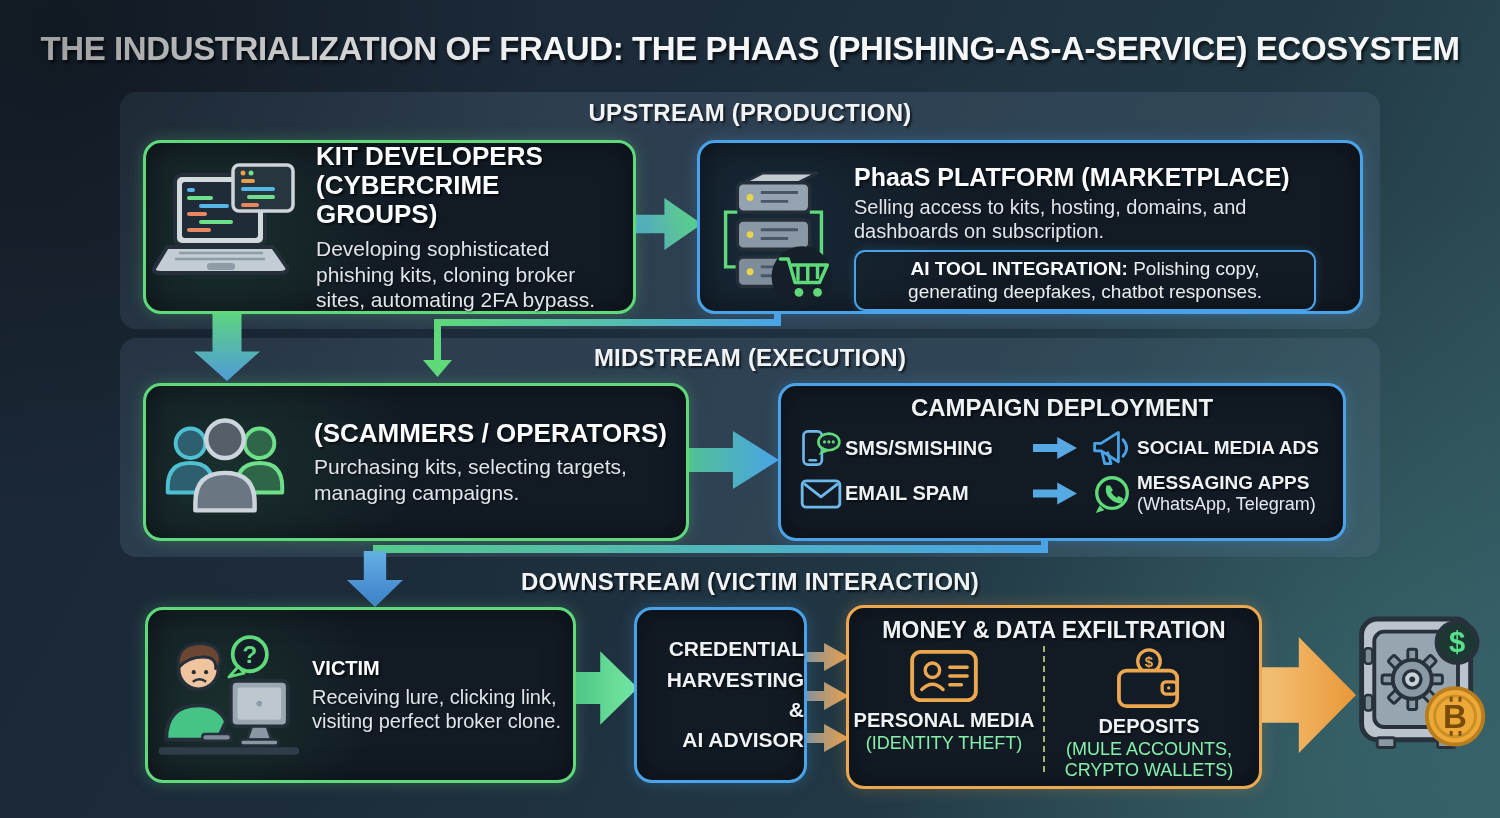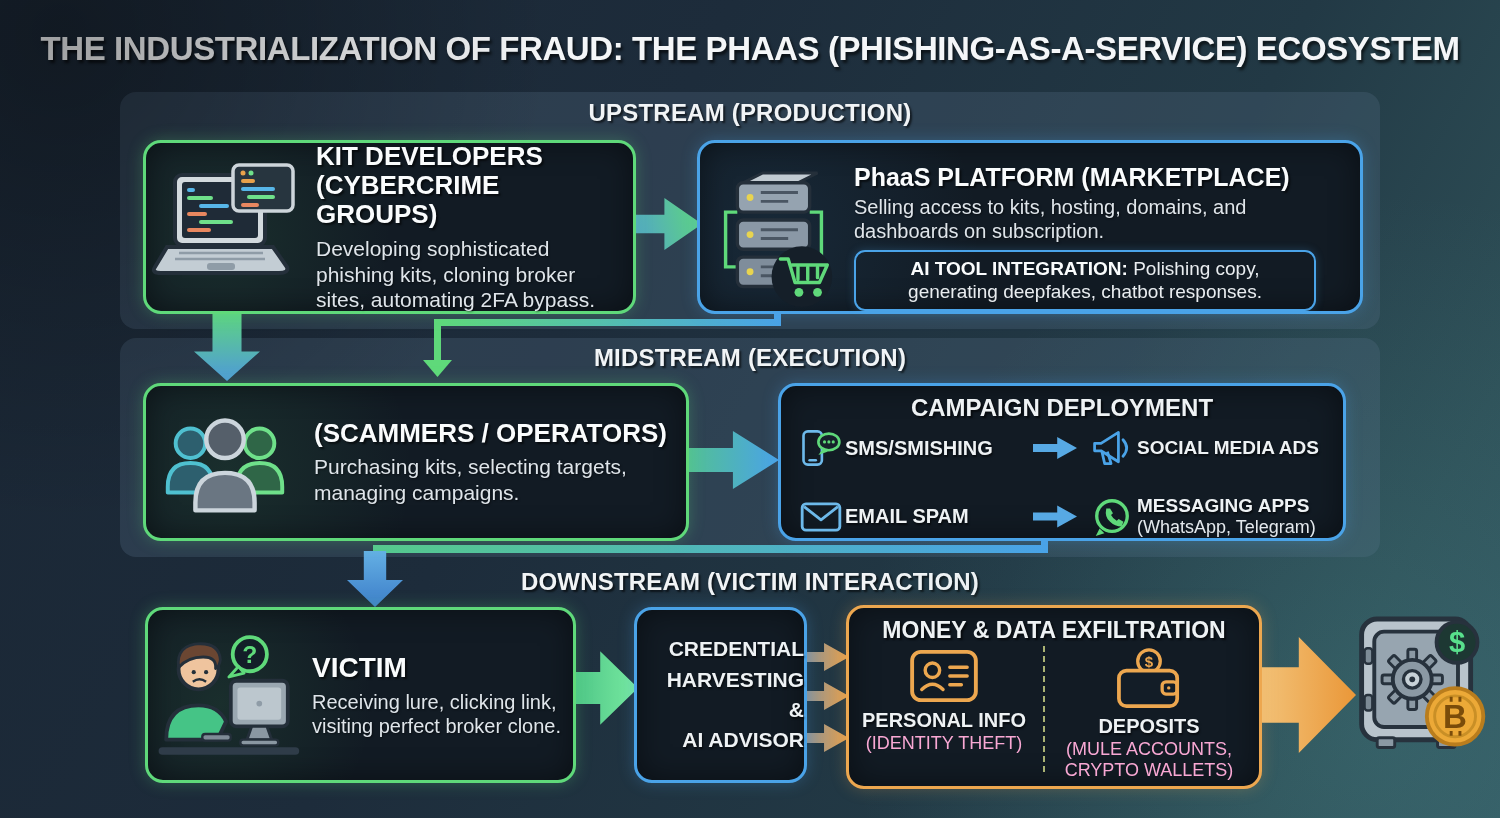--- a/index.html
+++ b/index.html
@@ -54,45 +54,45 @@
   
   .aff{left:143px;top:383px;width:540px;height:152px;
        background:radial-gradient(circle at 15% 55%, rgba(95,217,122,.10), transparent 40%),#121b24;}
   .aff .txt{margin-left:10px;width:370px;}
   .aff .h1{font-size:26px;}
   .aff .body-text{font-size:21px;margin-top:6px;}
   
   .camp{left:778px;top:383px;width:562px;height:152px;}
   .camp-title{text-align:center;font-size:24px;font-weight:800;margin-top:8px;text-shadow:2px 2px 2px rgba(0,0,0,.6);}
   .camp-grid{display:grid;grid-template-columns:48px 188px 54px 50px 1fr;align-items:center;
-             padding:4px 12px 0 16px;row-gap:25px;}
+             padding:4px 12px 0 16px;row-gap:2px;}
   .camp-label{font-size:20px;font-weight:800;text-shadow:1px 2px 2px rgba(0,0,0,.6);}
   .camp-label.right{font-size:19px;}
   .camp-sub{font-size:18px;font-weight:400;color:#e4e9ed;}
   .mini-arrow{width:44px;height:25px;background:#57a9e4;
               clip-path:polygon(0 34%,55% 34%,55% 6%,100% 50%,55% 94%,55% 66%,0 66%);}
   
   .vic{left:145px;top:607px;width:425px;height:170px;
        background:radial-gradient(circle at 17% 55%, rgba(95,217,122,.10), transparent 42%),#121b24;}
   .vic .txt{margin-left:6px;width:258px;}
-  .vic .h1{font-size:28px;}
+  .vic .h1{font-size:20px;}
   .vic .body-text{font-size:20px;margin-top:6px;}
   
   .cred{left:634px;top:607px;width:167px;height:170px;display:flex;flex-direction:column;
         align-items:center;justify-content:center;}
   .cred div{font-size:21px;font-weight:800;line-height:1.45;text-shadow:1px 2px 2px rgba(0,0,0,.6);}
   
   .money{left:846px;top:605px;width:410px;height:178px;}
   .money-title{text-align:center;font-size:23px;font-weight:800;margin-top:9px;text-shadow:2px 2px 2px rgba(0,0,0,.6);}
   .money-cols{display:flex;margin-top:4px;}
   .mcol{display:flex;flex-direction:column;align-items:center;text-align:center;}
   .mcol1{width:190px;}
   .mcol2{flex:1;}
   .mlabel{font-size:20px;font-weight:800;margin-top:5px;text-shadow:1px 2px 2px rgba(0,0,0,.6);}
-  .msub{font-size:18px;color:#f9a8d4;line-height:1.15;margin-top:1px;}
+  .msub{font-size:18px;color:#86efac;line-height:1.15;margin-top:1px;}
   .mdivider{position:absolute;left:194px;top:38px;height:126px;border-left:2px dashed #a9b273;}
   
   .arrow-right-up{left:622px;top:193px;width:80px;height:62px;
     background:linear-gradient(75deg,#4f9ad9,#5fd97a);
     clip-path:polygon(0 35%,53% 35%,53% 8%,100% 50%,53% 92%,53% 65%,0 65%);}
   .big-down-1{left:194px;top:307px;width:66px;height:74px;
     background:linear-gradient(180deg,#5fd97a,#4f9ad9);
     clip-path:polygon(28% 0,72% 0,72% 60%,100% 60%,50% 100%,0 60%,28% 60%);}
   .seg-v-plat{left:774px;top:302px;width:7px;height:24px;background:#4aa3e8;}
   .seg-h-1{left:434px;top:319px;width:347px;height:7px;background:linear-gradient(90deg,#5fd97a,#4aa3e8);}
@@ -318,21 +318,21 @@
     <div class="money-cols">
       <div class="mcol mcol1">
         <div class="icon-wrap">
           <svg width="70" height="56" viewBox="0 0 72 58">
             <rect x="3" y="4" width="66" height="50" rx="9" fill="none" stroke="#eda74f" stroke-width="4"></rect>
             <circle cx="24" cy="23" r="7.5" fill="none" stroke="#eda74f" stroke-width="3.5"></circle>
             <path d="M13,43 q11,-11 22,0" fill="none" stroke="#eda74f" stroke-width="3.5" stroke-linecap="round"></path>
             <path d="M42,20 h18 M42,29 h18 M42,38 h12" stroke="#eda74f" stroke-width="3.5" stroke-linecap="round"></path>
           </svg>
         </div>
-        <div class="mlabel">PERSONAL INFO</div>
+        <div class="mlabel">PERSONAL MEDIA</div>
         <div class="msub">(IDENTITY THEFT)</div>
       </div>
       <div class="mcol mcol2">
         <div class="icon-wrap">
           <svg width="72" height="62" viewBox="0 0 76 66">
             <circle cx="38" cy="14" r="12" fill="#131d27" stroke="#eda74f" stroke-width="3.5"></circle>
             <text x="38" y="20" text-anchor="middle" font-size="16" font-weight="bold" fill="#eda74f" font-family="Liberation Sans, sans-serif">$</text>
             <rect x="6" y="24" width="62" height="38" rx="8" fill="#131d27" stroke="#eda74f" stroke-width="4"></rect>
             <rect x="52" y="36" width="16" height="13" rx="4" fill="none" stroke="#eda74f" stroke-width="3.5"></rect>
             <circle cx="59" cy="42.5" r="1.8" fill="#eda74f"></circle>

